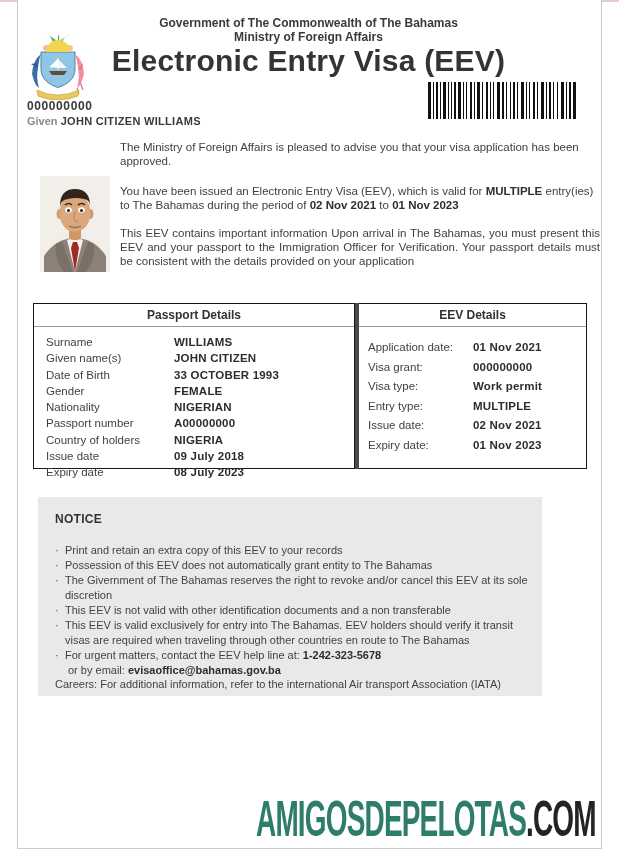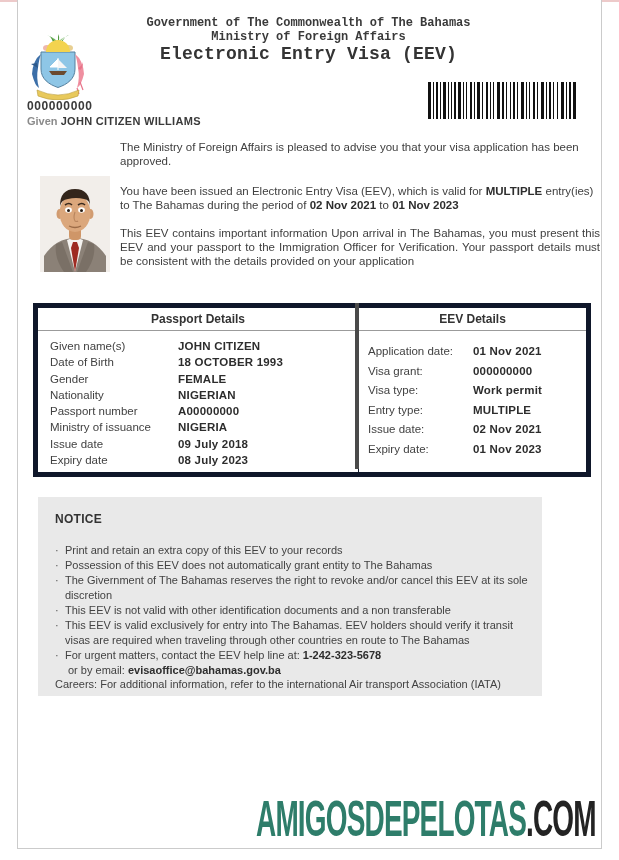--- a/index.html
+++ b/index.html
@@ -3,37 +3,37 @@
 <meta charset="utf-8">
 <style>
   html,body{margin:0;padding:0;background:#ffffff;}
   .screen{
     position:relative;width:619px;height:860px;overflow:hidden;background:#ffffff;
     font-family:"Liberation Sans","DejaVu Sans",sans-serif;color:#3d3d3d;
   }
   .pink-top{position:absolute;left:0;top:0;width:619px;height:2px;background:rgba(223,158,158,.55);}
   .sheet{position:absolute;left:17px;top:0;width:583px;height:848px;
     border-left:1px solid #cbcbcb;border-right:1px solid #cbcbcb;border-bottom:1px solid #cbcbcb;background:#fff;}
-  .center-head{position:absolute;left:17px;width:583px;text-align:center;font-family:Liberation Mono, monospace;}
+  .center-head{position:absolute;left:17px;width:583px;text-align:center;}
   .gov-line{top:16px;font-size:12px;font-weight:bold;color:#3a3a3a;}
   .ministry-line{top:30px;font-size:12px;font-weight:bold;color:#3a3a3a;}
-  .doc-title{top:44px;font-size:18px;font-weight:bold;color:#343434;letter-spacing:.2px;}
+  .doc-title{top:44px;font-size:30px;font-weight:bold;color:#343434;letter-spacing:.2px;}
   .coa{position:absolute;left:29px;top:34px;width:58px;height:66px;}
   .refnum{position:absolute;left:27px;top:99px;font-size:12px;font-weight:bold;color:#3a3a3a;letter-spacing:.6px;}
   .salutation{position:absolute;left:27px;top:115px;font-size:11px;}
   .salutation .dear{color:#8b8b8b;font-weight:bold;}
   .salutation .name{color:#3a3a3a;font-weight:bold;letter-spacing:.3px;}
   .barcode{position:absolute;left:428px;top:82px;width:148px;height:37px;}
   .para{position:absolute;left:120px;width:480px;font-size:11.5px;line-height:14px;color:#404040;}
   .p1{top:140px;}
   .p2{top:184px;}
   .p3{top:226px;text-align:justify;}
   .para b{color:#2e2e2e;}
   .photo{position:absolute;left:40px;top:176px;width:70px;height:96px;}
-  .tbl{position:absolute;top:303px;border:5px solid #0f172a;background:#fff;}
+  .tbl{position:absolute;top:303px;border:1px solid #0f172a;background:#fff;}
   .tbl-left{left:33px;width:320px;height:164px;}
   .tbl-right{left:359px;width:227px;height:164px;border-left:none;}
   .tbl-divider{position:absolute;left:355px;top:303px;width:4px;height:166px;background:#4a4a4a;}
   .tbl-head{height:22px;line-height:22px;text-align:center;font-size:12px;font-weight:bold;color:#333;border-bottom:1px solid #9b9b9b;}
   .tbl-body{font-size:11.5px;}
   .tbl-left .tbl-body{padding:7px 0 0 12px;}
   .tbl-right .tbl-body{padding:11px 0 0 9px;}
   .prow{white-space:nowrap;}
   .tbl-left .prow{line-height:16.3px;}
   .tbl-right .prow{line-height:19.6px;}
@@ -158,26 +158,27 @@
   </svg>
 
   <div class="para p2"><span>You have been issued an Electronic Entry Visa (EEV), which is valid for </span><b>MULTIPLE</b><span> entry(ies) to The Bahamas during the period of </span><b>02 Nov 2021</b><span> to </span><b>01 Nov 2023</b></div>
 
   <div class="para p3">This EEV contains important information Upon arrival in The Bahamas, you must present this EEV and your passport to the Immigration Officer for Verification. Your passport details must be consistent with the details provided on your application</div>
 
   <div class="tbl tbl-left">
     <div class="tbl-head">Passport Details</div>
     <div class="tbl-body">
 
+    <div class="prow"><span class="plabel">Surname</span><span class="pvalue">WILLIAMS</span></div>
         <div class="prow"><span class="plabel">Given name(s)</span><span class="pvalue">JOHN CITIZEN</span></div>
-        <div class="prow"><span class="plabel">Date of Birth</span><span class="pvalue">18 OCTOBER 1993</span></div>
+        <div class="prow"><span class="plabel">Date of Birth</span><span class="pvalue">33 OCTOBER 1993</span></div>
         <div class="prow"><span class="plabel">Gender</span><span class="pvalue">FEMALE</span></div>
         <div class="prow"><span class="plabel">Nationality</span><span class="pvalue">NIGERIAN</span></div>
         <div class="prow"><span class="plabel">Passport number</span><span class="pvalue">A00000000</span></div>
-        <div class="prow"><span class="plabel">Ministry of issuance</span><span class="pvalue">NIGERIA</span></div>
+        <div class="prow"><span class="plabel">Country of holders</span><span class="pvalue">NIGERIA</span></div>
         <div class="prow"><span class="plabel">Issue date</span><span class="pvalue">09 July 2018</span></div>
         <div class="prow"><span class="plabel">Expiry date</span><span class="pvalue">08 July 2023</span></div>
       </div>
   </div>
   <div class="tbl-divider"></div>
   <div class="tbl tbl-right">
     <div class="tbl-head">EEV Details</div>
     <div class="tbl-body">
 
     <div class="prow"><span class="plabel">Application date:</span><span class="pvalue">01 Nov 2021</span></div>

